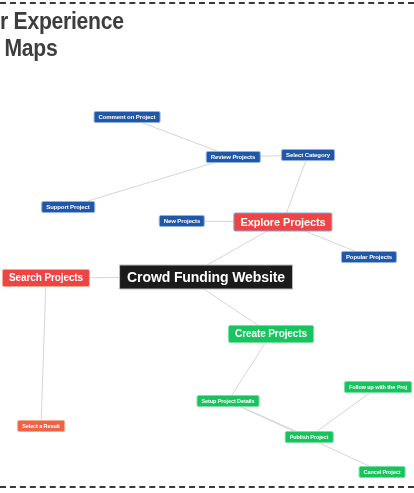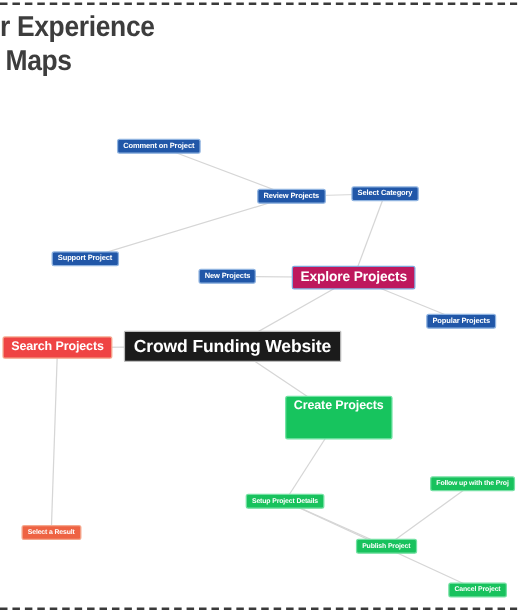--- a/index.html
+++ b/index.html
@@ -62,40 +62,41 @@
     letter-spacing: -0.1px;
     transform: translate(-50%, -50%);
     text-align: center;
   }
   .node.root {
     background: #1b1b1b;
     border: 1px solid #bdbdbd;
     font-size: 14px;
     padding: 3px 7px 4px 7px;
     border-radius: 1px;
+    margin-left: 20px;
   }
   .node.branch-blue {
-    background: #be185d;
+    background: #ef4444;
     border: 1px solid #7ea6dc;
     font-size: 11px;
     padding: 2px 6px 3px 6px;
     border-radius: 2px;
   }
   .node.leaf-blue {
     background: #2157a8;
     border: 1px solid #8fb3e0;
     font-size: 6px;
     padding: 2px 4px 2px 4px;
     border-radius: 2px;
   }
   .node.branch-green {
     background: #17c45e;
     border: 1px solid #6fe2a2;
     font-size: 10px;
-    padding: 2px 6px 20px 6px;
+    padding: 2px 6px 3px 6px;
     border-radius: 2px;
   }
   .node.leaf-green {
     background: #18c25d;
     border: 1px solid #74e0a3;
     font-size: 5.5px;
     padding: 2px 4px 2px 4px;
     border-radius: 2px;
   }
   .node.branch-red {

